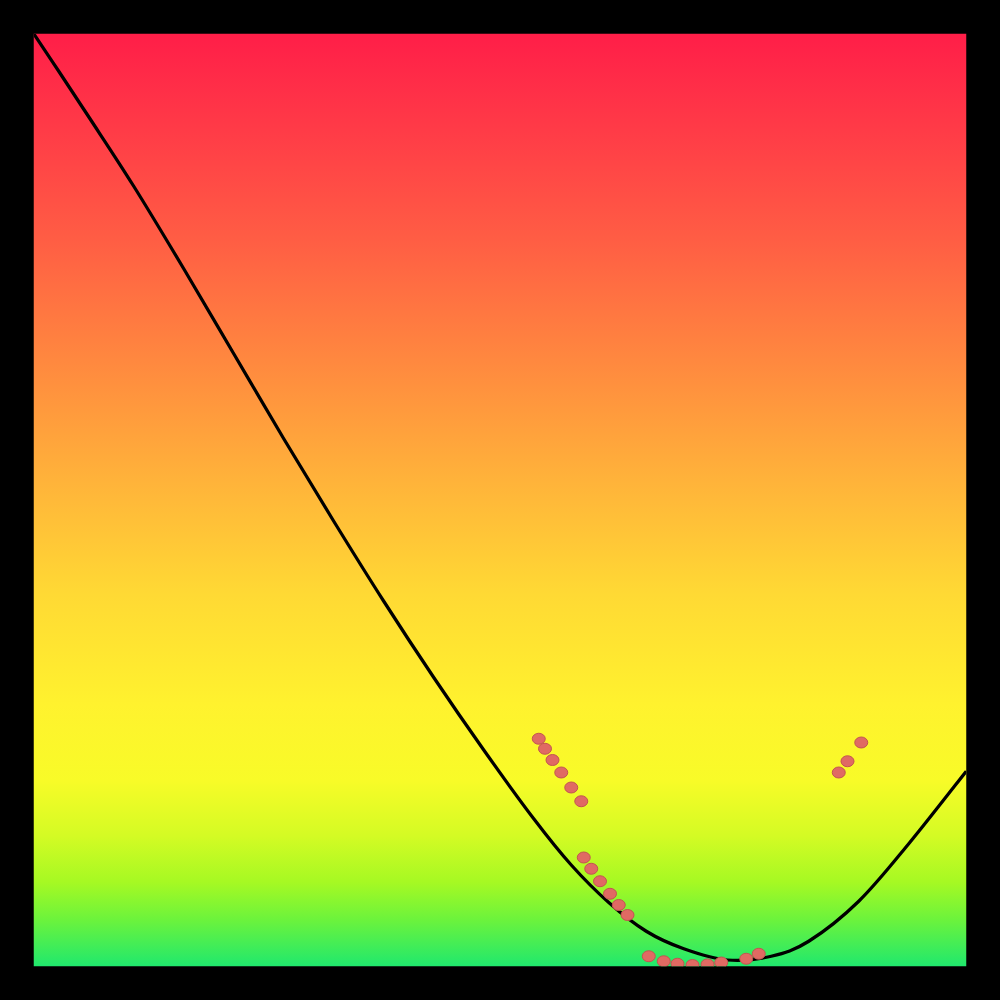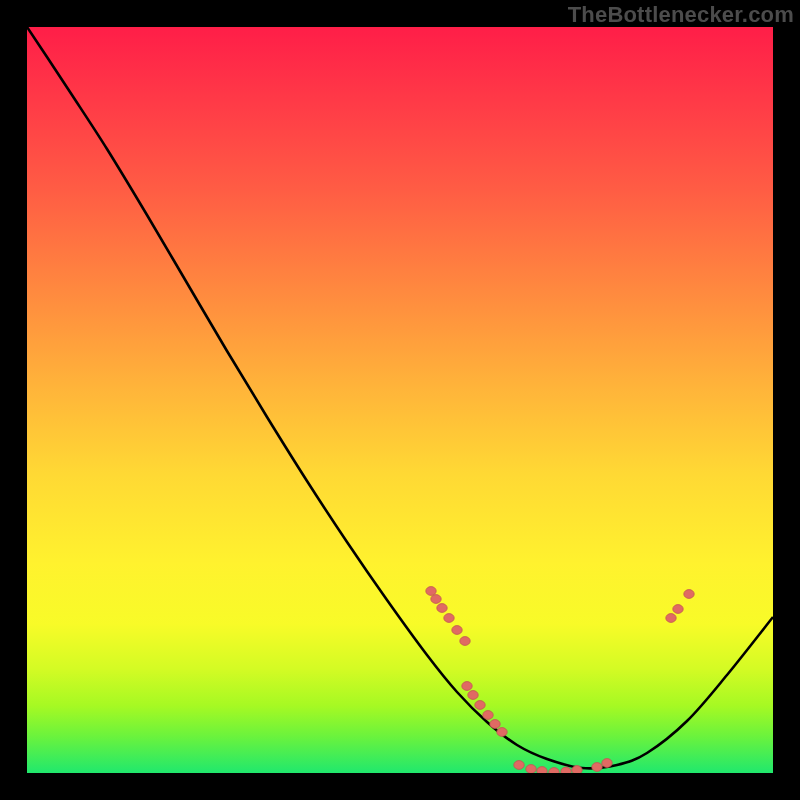--- a/index.html
+++ b/index.html
@@ -55,21 +55,20 @@
     left: 0;
     top: 0;
     width: 746px;
     height: 746px;
   }
 </style>
 </head>
 <body>
 
 <div class="frame">
-  <div class="watermark">TheBottlenecker.com</div>
 
   <div class="plot-area">
     <svg class="plot-svg" viewBox="0 0 746 746" preserveAspectRatio="none">
       <path id="curve-path" fill="none" stroke="#000000" stroke-width="2.6" d="M 0 0 C 3.3333333333333335 5 12.5 18.666666666666664 20 30 C 27.5 41.333333333333336 35 52.666666666666664 45 68 C 55 83.33333333333333 67.5 102 80 122 C 92.5 142 106.66666666666667 165.66666666666666 120 188 C 133.33333333333334 210.33333333333334 146.66666666666666 233.33333333333334 160 256 C 173.33333333333334 278.6666666666667 186.66666666666666 301.6666666666667 200 324 C 213.33333333333334 346.3333333333333 226.66666666666666 368.3333333333333 240 390 C 253.33333333333334 411.6666666666667 266.6666666666667 433.1666666666667 280 454 C 293.3333333333333 474.8333333333333 306.6666666666667 495.1666666666667 320 515 C 333.3333333333333 534.8333333333334 346.6666666666667 554.1666666666666 360 573 C 373.3333333333333 591.8333333333334 388.3333333333333 612.6666666666666 400 628 C 411.6666666666667 643.3333333333334 420 653.8333333333334 430 665 C 440 676.1666666666666 450 686.1666666666666 460 695 C 470 703.8333333333334 480 711.8333333333334 490 718 C 500 724.1666666666666 509.1666666666667 728.1666666666666 520 732 C 530.8333333333334 735.8333333333334 543.3333333333334 740 555 741 C 566.6666666666666 742 579.1666666666666 740.5 590 738 C 600.8333333333334 735.5 608.3333333333334 733.3333333333334 620 726 C 631.6666666666666 718.6666666666666 646.6666666666666 707 660 694 C 673.3333333333334 681 685.6666666666666 665.3333333333334 700 648 C 714.3333333333334 630.6666666666666 738.3333333333334 599.6666666666666 746 590"></path>
       <g id="markers-group">
           <ellipse cx="404" cy="564" rx="5.2" ry="4.4" fill="#e06a63" stroke="#c25550" stroke-width="0.8"></ellipse>
           <ellipse cx="409" cy="572" rx="5.2" ry="4.4" fill="#e06a63" stroke="#c25550" stroke-width="0.8"></ellipse>
           <ellipse cx="415" cy="581" rx="5.2" ry="4.4" fill="#e06a63" stroke="#c25550" stroke-width="0.8"></ellipse>
           <ellipse cx="422" cy="591" rx="5.2" ry="4.4" fill="#e06a63" stroke="#c25550" stroke-width="0.8"></ellipse>
           <ellipse cx="430" cy="603" rx="5.2" ry="4.4" fill="#e06a63" stroke="#c25550" stroke-width="0.8"></ellipse>

